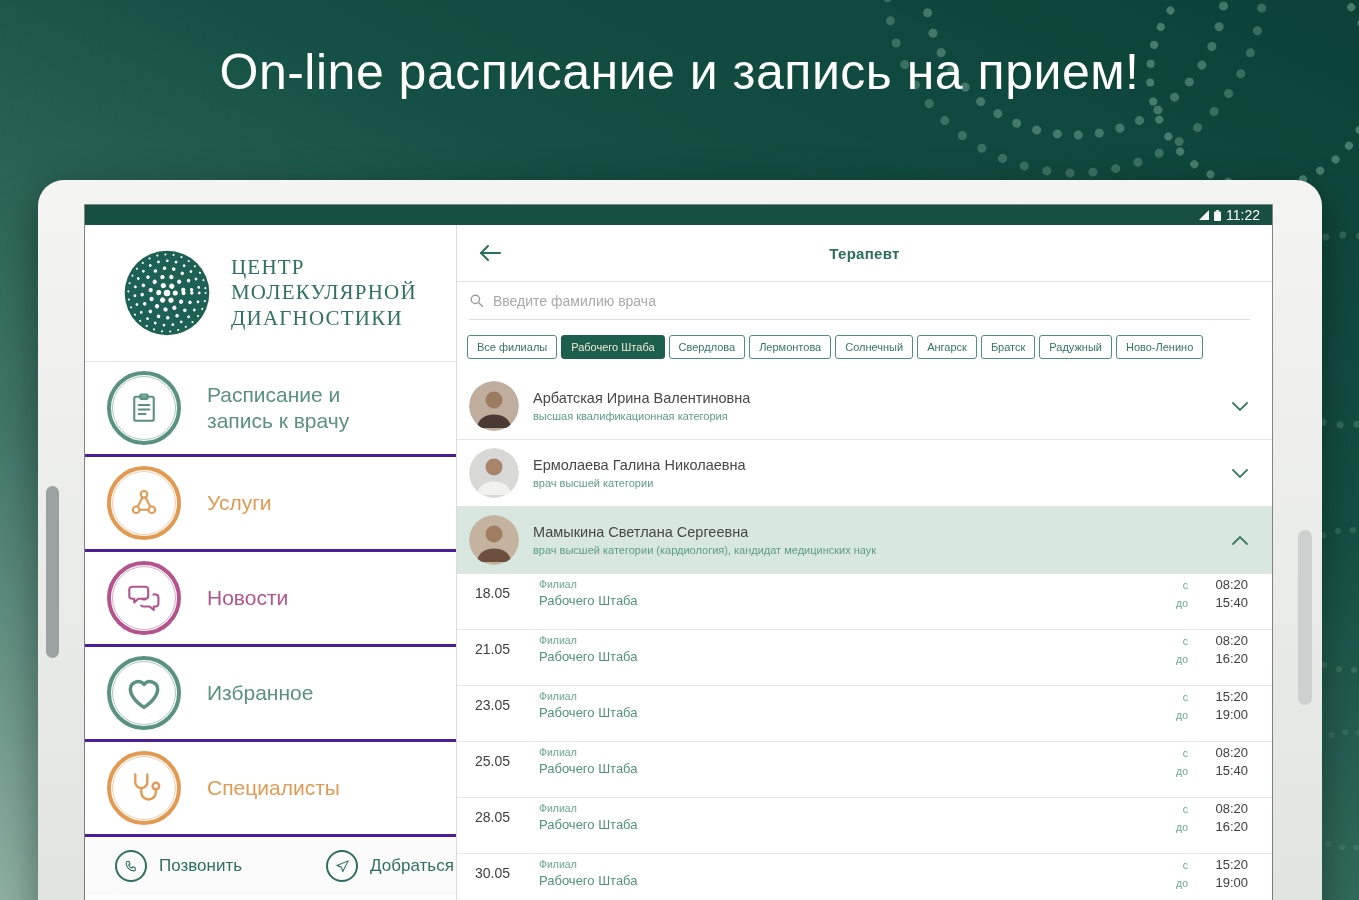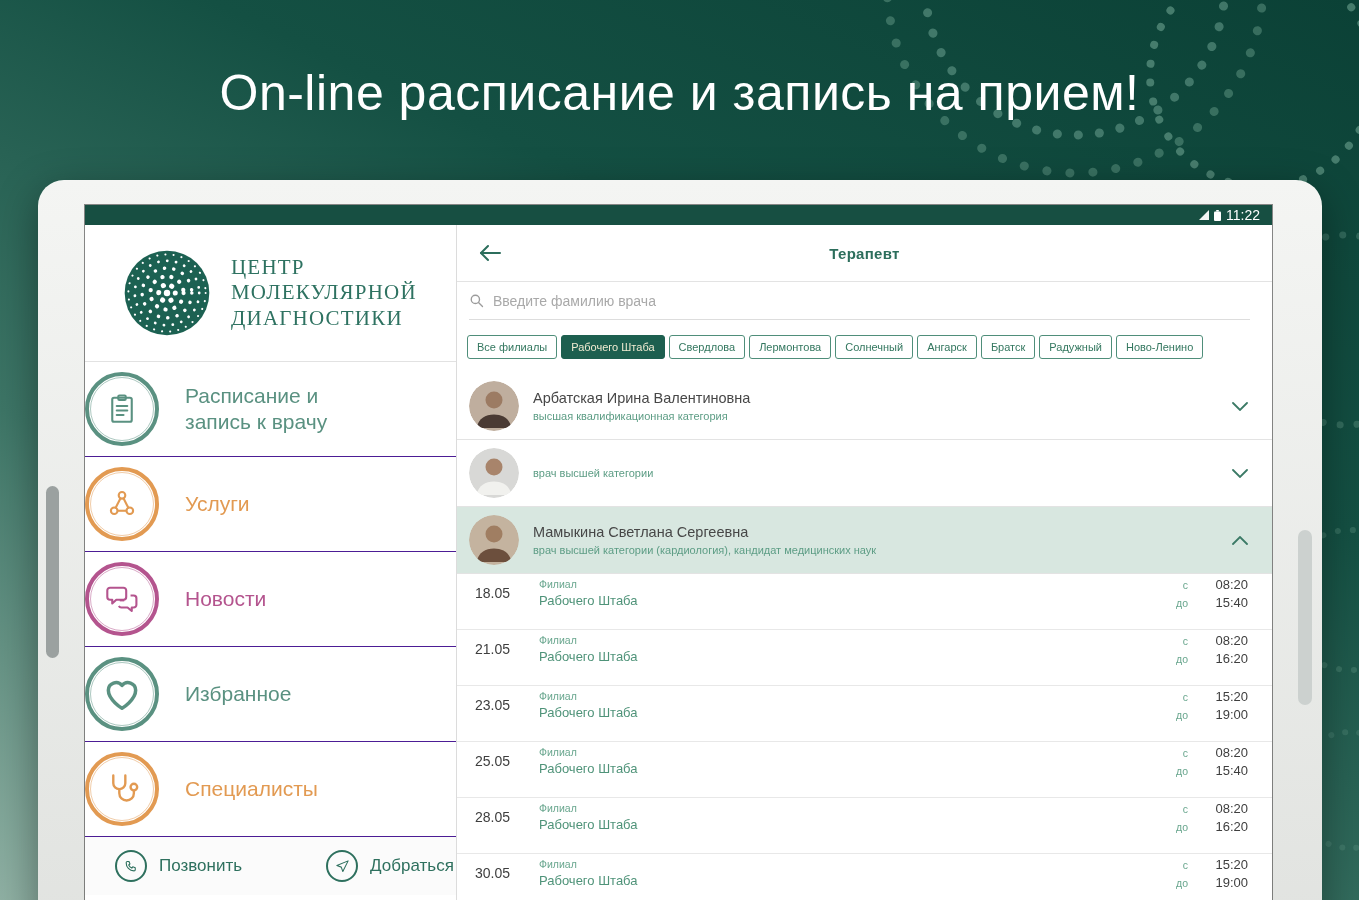--- a/index.html
+++ b/index.html
@@ -5,21 +5,21 @@
   * { margin:0; padding:0; box-sizing:border-box; }
   html,body { width:1359px; height:900px; }
   body {
     position:relative; overflow:hidden;
     font-family:"Liberation Sans", sans-serif;
     background:linear-gradient(205deg,#0b4136 0%,#145043 35%,#3d7566 68%,#8fb0a3 100%);
   }
   .bg-decor { position:absolute; inset:0; pointer-events:none; }
 
   .hero {
-    position:absolute; top:64px; left:0; width:100%;
+    position:absolute; top:43px; left:0; width:100%;
     text-align:center; color:#ffffff; font-size:50px; font-weight:400; letter-spacing:.5px;
   }
 
   
   .tablet {
     position:absolute; left:38px; top:180px; width:1284px; height:790px;
     background:linear-gradient(180deg,#f4f5f3,#e0e2df);
     border-radius:26px; box-shadow:0 12px 40px rgba(0,0,0,.38);
   }
   .bezel-bar { position:absolute; border-radius:8px; }
@@ -42,22 +42,22 @@
   
   .sidebar { width:372px; flex:none; border-right:1px solid #dcdcdc; display:flex; flex-direction:column; background:#fff; }
   .logo-row { height:137px; flex:none; display:flex; align-items:center; gap:18px; padding-left:36px; border-bottom:1px solid #e2e2e2; }
   .logo-mark { width:92px; height:92px; flex:none; }
   .logo-text {
     font-family:"Liberation Serif", serif; color:#2e7261;
     font-size:21px; line-height:1.22; letter-spacing:1.2px; display:flex; flex-direction:column;
   }
   .menu { flex:none; }
   .menu-item {
-    height:95px; display:flex; align-items:center; gap:26px; 
-    border-bottom:1px solid #4c1d95; color:var(--item-color,#5a9181); cursor:pointer;
+    height:95px; display:flex; align-items:center; gap:26px; padding-left:22px;
+    border-bottom:3px solid #4c1d95; color:var(--item-color,#5a9181); cursor:pointer;
   }
   .ring {
     width:74px; height:74px; flex:none; border:4px solid currentColor; border-radius:50%;
     display:flex; align-items:center; justify-content:center; position:relative;
   }
   .ring::after { content:""; position:absolute; inset:1px; border:1px solid currentColor; border-radius:50%; opacity:.5; }
   .menu-label { font-size:21px; line-height:1.25; max-width:185px; }
 
   .sidebar-footer { height:58px; flex:none; display:flex; align-items:center; gap:84px; padding-left:30px; background:#fbfbfb; }
   .footer-btn { display:flex; align-items:center; gap:12px; color:#2e705e; font-size:17px; cursor:pointer; }
@@ -312,20 +312,21 @@
 
             <div class="doctor-row">
               <span class="avatar">
                 <svg viewBox="0 0 50 50" width="50" height="50">
                   <circle class="av-bg" cx="25" cy="25" r="25"></circle>
                   <circle class="av-head" cx="25" cy="19" r="8.5"></circle>
                   <path class="av-body" d="M7.5 47c1.8-9.5 9-13.5 17.5-13.5S40.7 37.5 42.5 47z"></path>
                 </svg>
               </span>
               <span class="doc-info">
+                <span class="doc-name">Ермолаева Галина Николаевна</span>
                 <span class="doc-cat">врач высшей категории</span>
               </span>
               <span class="chevron">
                 <svg width="16" height="9" viewBox="0 0 16 9" fill="none" stroke="currentColor" stroke-width="1.8" stroke-linecap="round">
                   <polyline points="1,1 8,8 15,1"></polyline>
                 </svg>
               </span>
             </div>
 
             <div class="doctor-row expanded">

